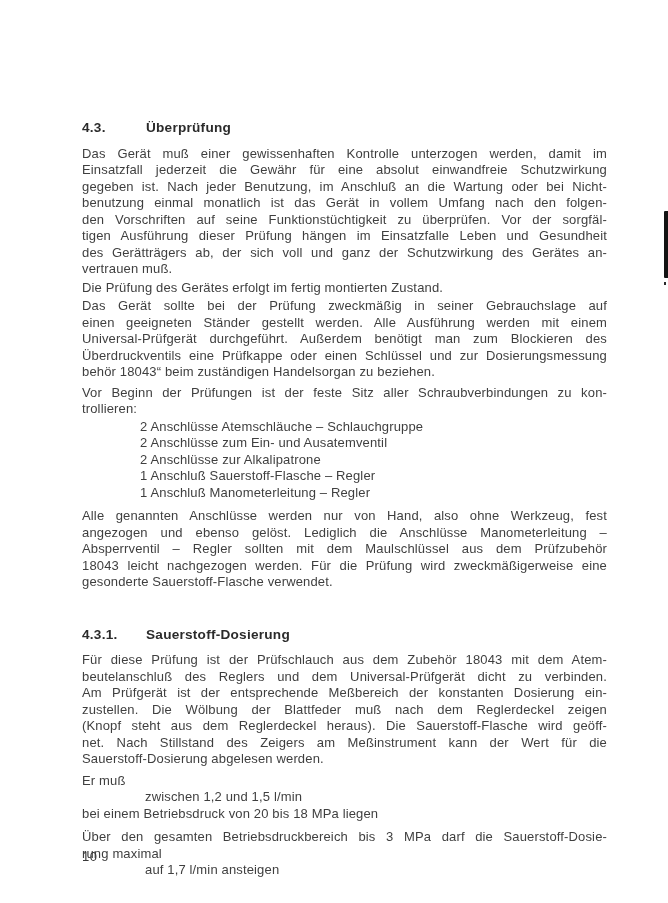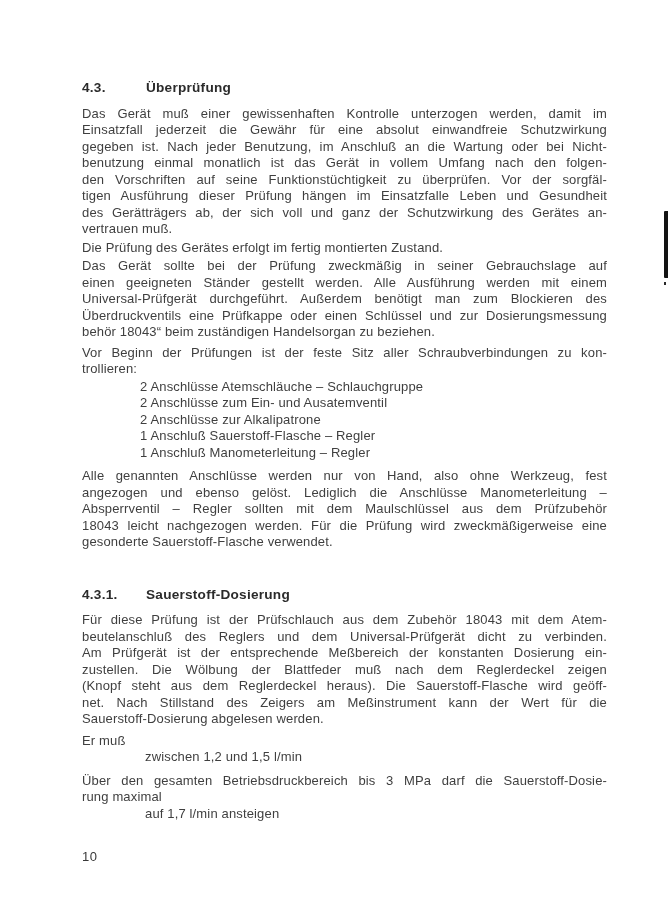--- a/index.html
+++ b/index.html
@@ -29,21 +29,21 @@
     color: #2b2b2b;
     font-size: 13.6px;
     letter-spacing: 0.25px;
   }
   .b-heading .hnum { flex: 0 0 64px; }
   .line { text-align: justify; text-align-last: justify; }
   .line.end { text-align: left; text-align-last: left; }
   .line.indent { padding-left: 63px; text-align: left; text-align-last: left; }
   .list .item { padding-left: 58px; text-align: left; }
   
-  .b0 { margin-bottom: 9px; }
+  .b0 { margin-bottom: 9px; margin-top: 40px; }
   .b1 { margin-bottom: 2px; }
   .b2 { margin-bottom: 2px; }
   .b3 { margin-bottom: 4px; }
   .b4 { margin-bottom: 1px; }
   .b5 { margin-bottom: 7px; }
   .b6 { margin-bottom: 36px; }
   .b7 { margin-bottom: 9px; }
   .b8 { margin-bottom: 5px; }
   .b9 { margin-bottom: 7px; }
   .page-number {
@@ -123,20 +123,21 @@
         <div class="line">beutelanschluß des Reglers und dem Universal-Prüfgerät dicht zu verbinden.</div>
         <div class="line">Am Prüfgerät ist der entsprechende Meßbereich der konstanten Dosierung ein-</div>
         <div class="line">zustellen. Die Wölbung der Blattfeder muß nach dem Reglerdeckel zeigen</div>
         <div class="line">(Knopf steht aus dem Reglerdeckel heraus). Die Sauerstoff-Flasche wird geöff-</div>
         <div class="line">net. Nach Stillstand des Zeigers am Meßinstrument kann der Wert für die</div>
         <div class="line end">Sauerstoff-Dosierung abgelesen werden.</div>
       </div>
       <div class="para b9">
         <div class="line end">Er muß</div>
         <div class="line end indent">zwischen 1,2 und 1,5 l/min</div>
+        <div class="line end">bei einem Betriebsdruck von 20 bis 18 MPa liegen</div>
       </div>
       <div class="para b10">
         <div class="line">Über den gesamten Betriebsdruckbereich bis 3 MPa darf die Sauerstoff-Dosie-</div>
         <div class="line end">rung maximal</div>
         <div class="line end indent">auf 1,7 l/min ansteigen</div>
       </div>
     </div>
   <div class="page-number">10</div>
   <div class="scan-mark"></div>
   <div class="scan-dot"></div>

